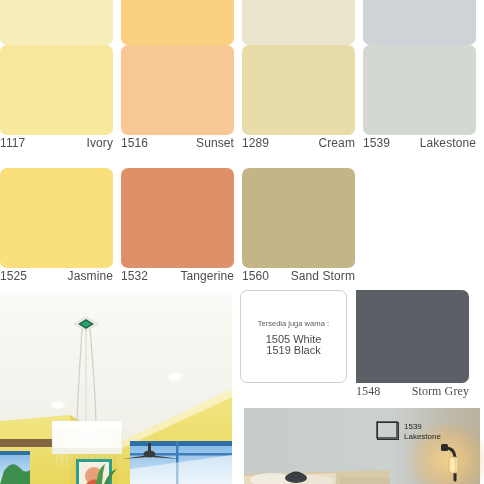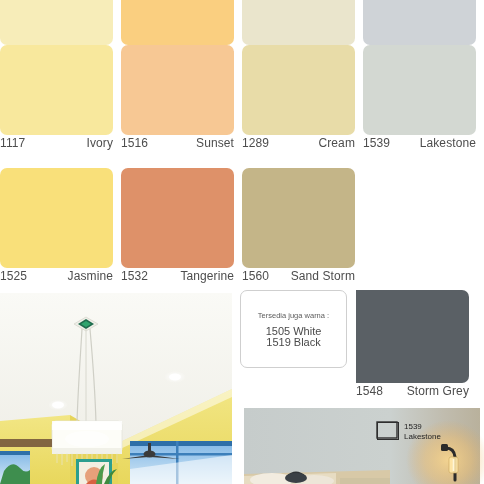--- a/index.html
+++ b/index.html
@@ -52,34 +52,34 @@
 
   
   .room-photo{
     position:absolute;left:0;top:293px;
     width:232px;height:191px;
     overflow:hidden;
     background:#e9e6d8;
   }
   .note-box{
     position:absolute;left:240px;top:290px;
-    width:107px;height:78px;
+    width:107px;height:93px;
     border:1px solid #cfcfcf;
     border-radius:7px;
     background:#ffffff;
     display:flex;flex-direction:column;
     align-items:center;justify-content:center;
     box-sizing:border-box;
   }
   .note-title{font-size:7.5px;line-height:12px;color:#5c5c5c;}
   .note-line{font-size:11px;line-height:11px;color:#4a4a4a;}
   .note-lines{margin-top:4px;text-align:center;}
 
   .stone-cell{
-    position:absolute;left:356px;top:290px;width:113px;
+    position:absolute;left:356px;top:290px;width:113px;font-family:Liberation Serif, serif;
   }
   .stone-chip{width:113px;height:93px;border-radius:0 7px 7px 0;}
 
   .bed-photo{
     position:absolute;left:240px;top:404px;
     width:244px;height:80px;
     overflow:hidden;
   }
   .bed-tag{
     position:absolute;left:137px;top:18px;

